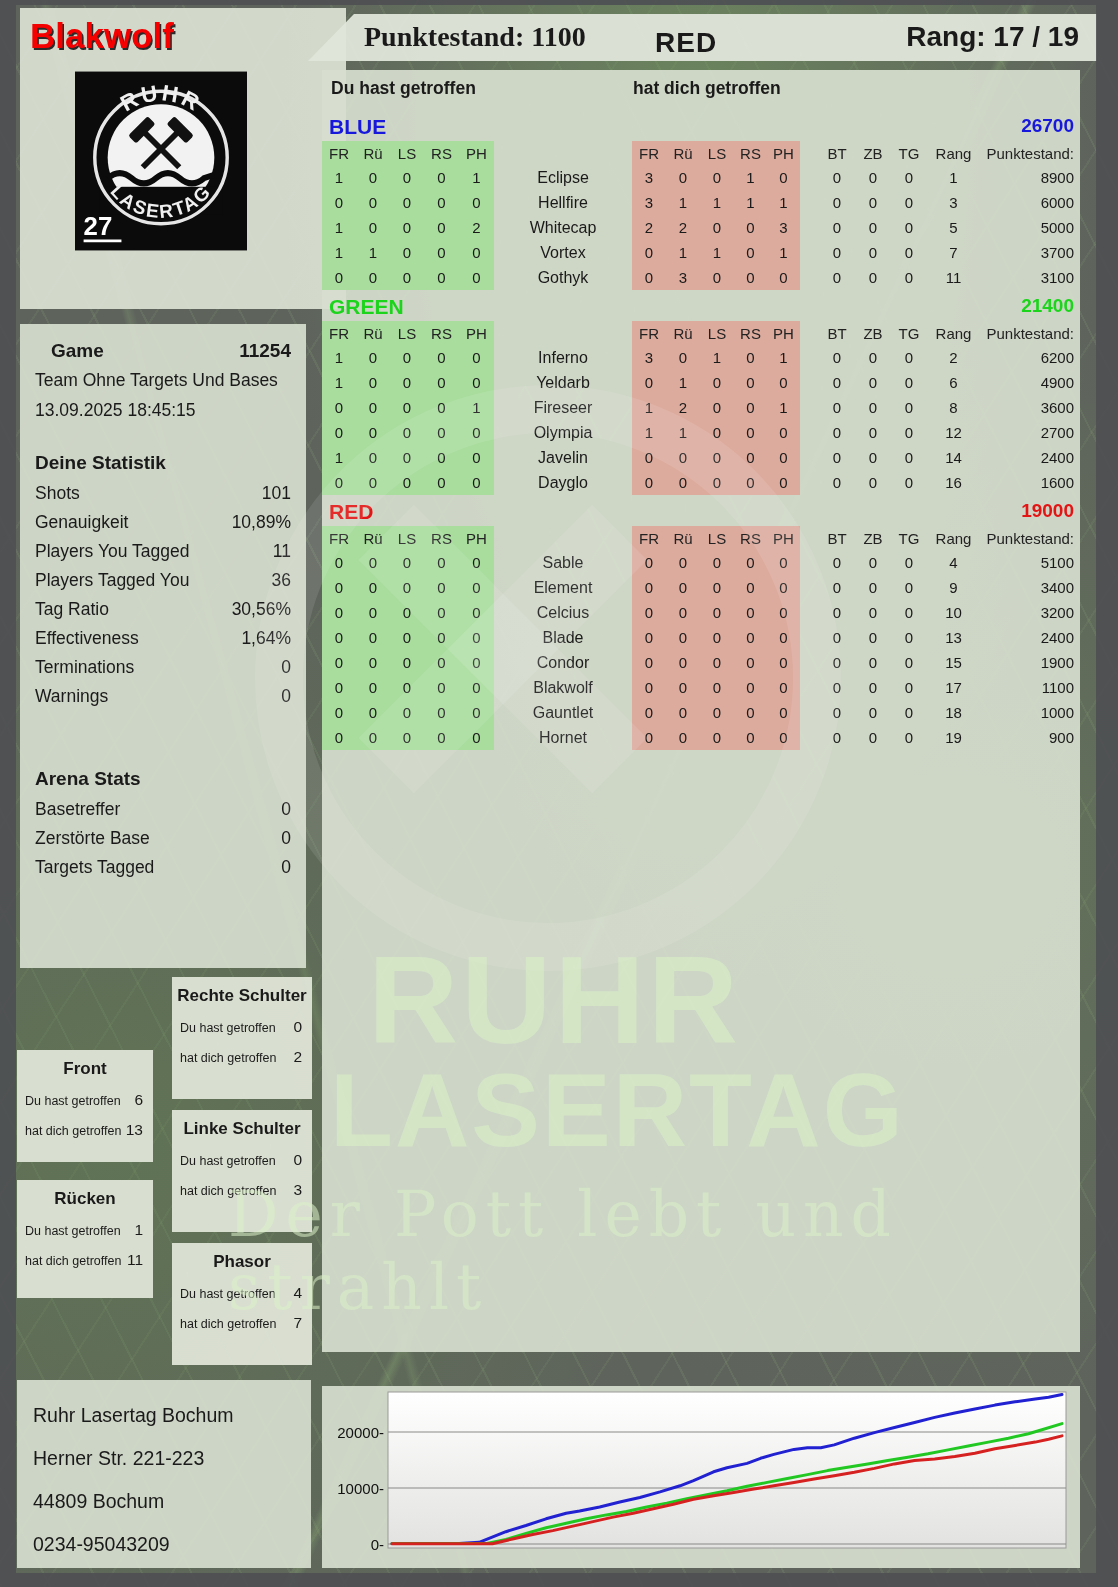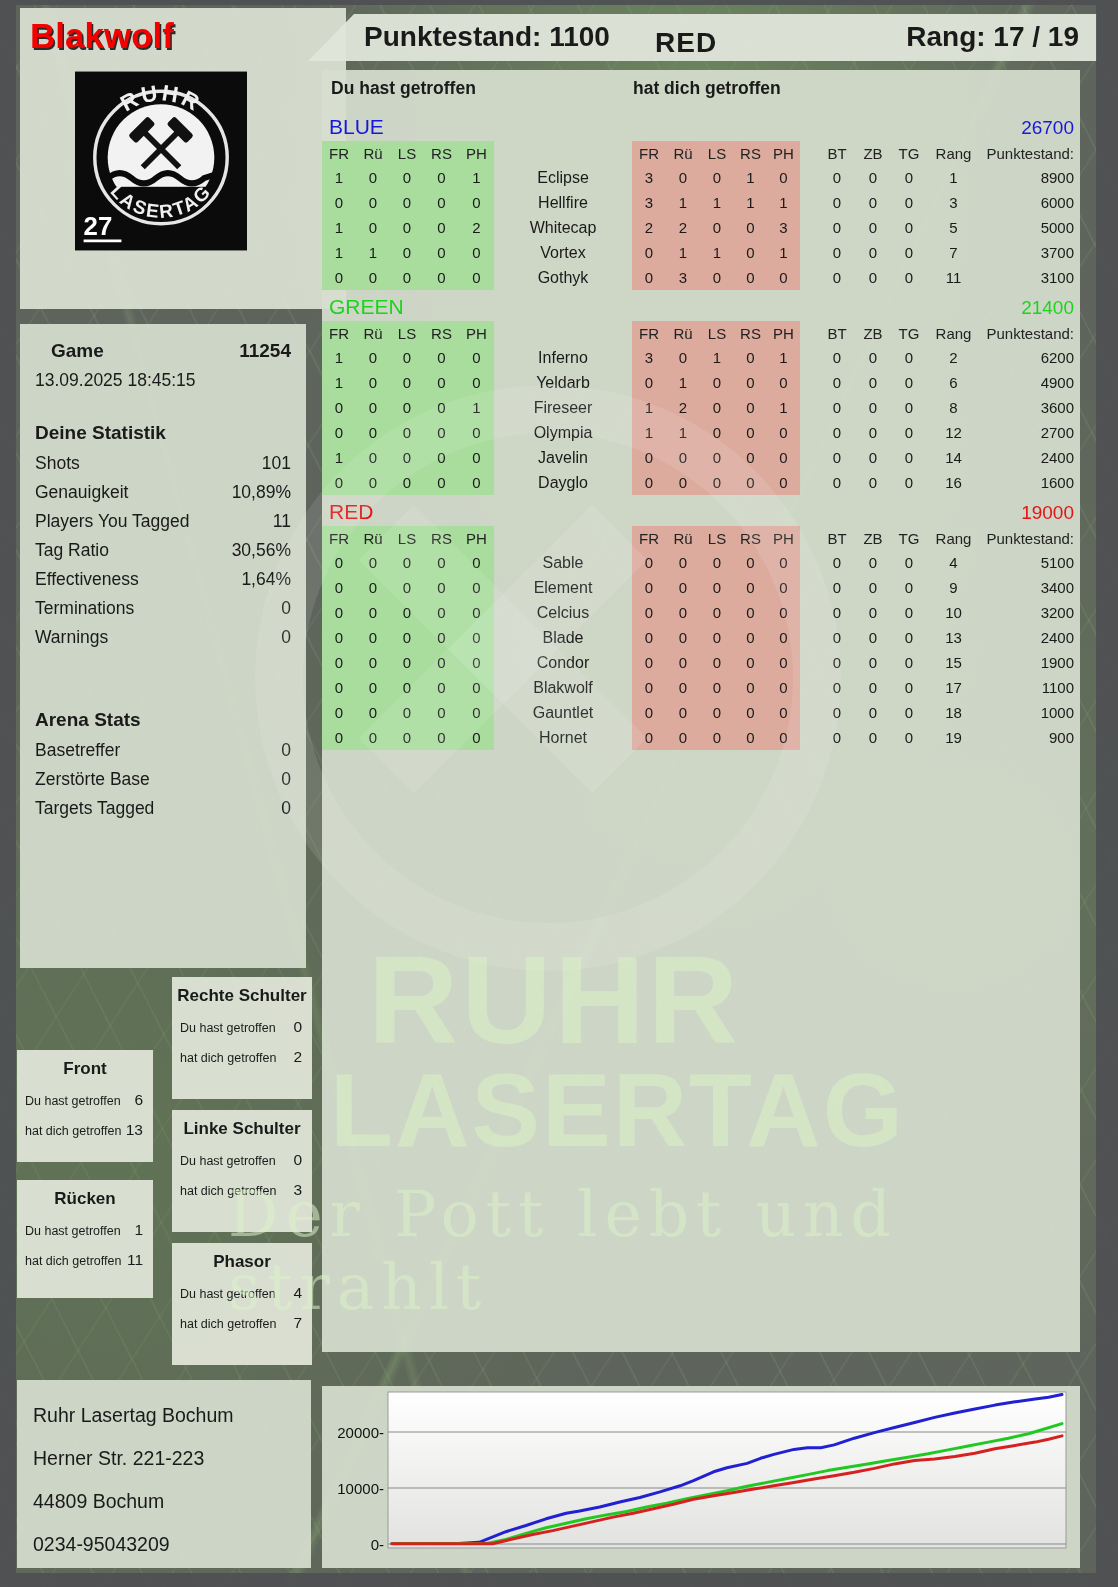--- a/index.html
+++ b/index.html
@@ -15,30 +15,30 @@
       linear-gradient(115deg, transparent 55%, rgba(190,245,150,0.18) 55.4%, transparent 55.9%),
       linear-gradient(75deg, transparent 30%, rgba(190,245,150,0.12) 30.4%, transparent 30.9%);}
   .frame{position:absolute;inset:0;border:5px solid rgba(78,79,82,0.9);border-left-width:16px;border-right-width:22px;border-bottom-width:14px;pointer-events:none;z-index:7;}
   .panel{position:absolute;background:rgba(215,222,207,0.92);}
   
   .player-panel{left:20px;top:8px;width:326px;height:301px;background:rgba(220,226,212,0.93);}
   .player-name{position:absolute;left:10px;top:8px;font-size:35px;font-weight:bold;color:#f50000;text-shadow:1.5px 1.5px 0 #2a2a2a;}
   .logo{position:absolute;left:55px;top:62px;width:172px;height:182px;}
   
   .header-bar{left:308px;top:14px;width:789px;height:47px;background:rgba(224,230,218,0.95);clip-path:polygon(46px 0,100% 0,100% 100%,0 100%);z-index:2;}
-  .header-bar .score{position:absolute;left:56px;top:7px;font-size:28px;font-weight:bold;}
+  .header-bar .score{position:absolute;left:56px;top:7px;font-size:28px;font-weight:bold;font-family:Liberation Serif, serif;}
   .header-bar .team{position:absolute;left:347px;top:9px;font-size:28px;font-weight:bold;letter-spacing:1px;}
   .header-bar .rank{position:absolute;right:18px;top:7px;font-size:28px;font-weight:bold;}
   
   .main-panel{left:322px;top:70px;width:758px;height:1282px;}
   .hitlabels{position:relative;height:32px;padding-top:8px;font-size:17.5px;font-weight:bold;}
   .hitlabels .l1{position:absolute;left:9px;}
   .hitlabels .l2{position:absolute;left:311px;}
   .team{margin-top:4px;}
-  .team-head{display:flex;justify-content:space-between;align-items:flex-end;padding:1px 6px 2px 7px;font-weight:normal;}
+  .team-head{display:flex;justify-content:space-between;align-items:flex-start;padding:1px 6px 2px 7px;font-weight:bold;}
   .team-name{font-size:21px;}
   .team-total{font-size:19px;}
   .trow{display:grid;grid-template-columns:34px 34px 34px 35px 35px 138px 34px 34px 34px 33px 33px 19px 36px 36px 36px 53px 100px;height:25px;align-items:center;font-size:15px;text-align:center;}
   .trow.thead{height:24px;color:#222;}
   .trow .g{background:#a9dd9e;height:100%;display:flex;align-items:center;justify-content:center;}
   .trow .r{background:#dcab9d;height:100%;display:flex;align-items:center;justify-content:center;}
   .trow .pname{font-size:16px;}
   .trow .pts{text-align:right;padding-right:6px;}
   
   .side-panel{left:20px;top:324px;width:286px;height:644px;padding:12px 15px;box-sizing:border-box;font-size:17.5px;}
@@ -569,34 +569,39 @@
           </div>
         </div>
       </div>
   </div>
 
   <div class="panel side-panel">
     <div class="srow b">
       <span>Game</span>
       <span>11254</span>
     </div>
+    <div class="sline">Team Ohne Targets Und Bases</div>
     <div class="sline">13.09.2025 18:45:15</div>
     <div class="stitle" style="margin-top:22px">Deine Statistik</div>
     <div id="stats-rows">
         <div class="srow">
           <span>Shots</span>
           <span>101</span>
         </div>
         <div class="srow">
           <span>Genauigkeit</span>
           <span>10,89%</span>
         </div>
         <div class="srow">
           <span>Players You Tagged</span>
           <span>11</span>
+        </div>
+        <div class="srow">
+          <span>Players Tagged You</span>
+          <span>36</span>
         </div>
         <div class="srow">
           <span>Tag Ratio</span>
           <span>30,56%</span>
         </div>
         <div class="srow">
           <span>Effectiveness</span>
           <span>1,64%</span>
         </div>
         <div class="srow">

